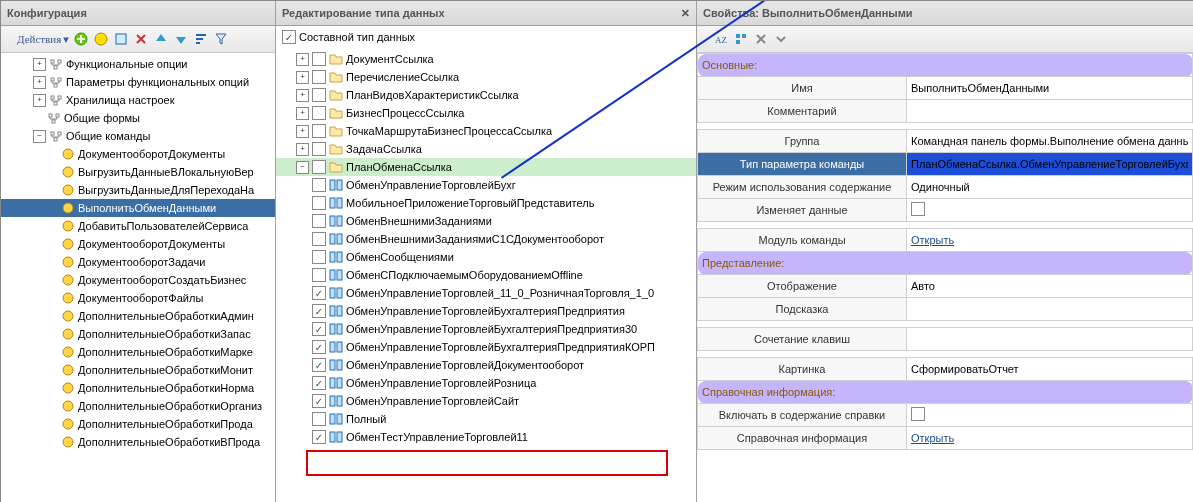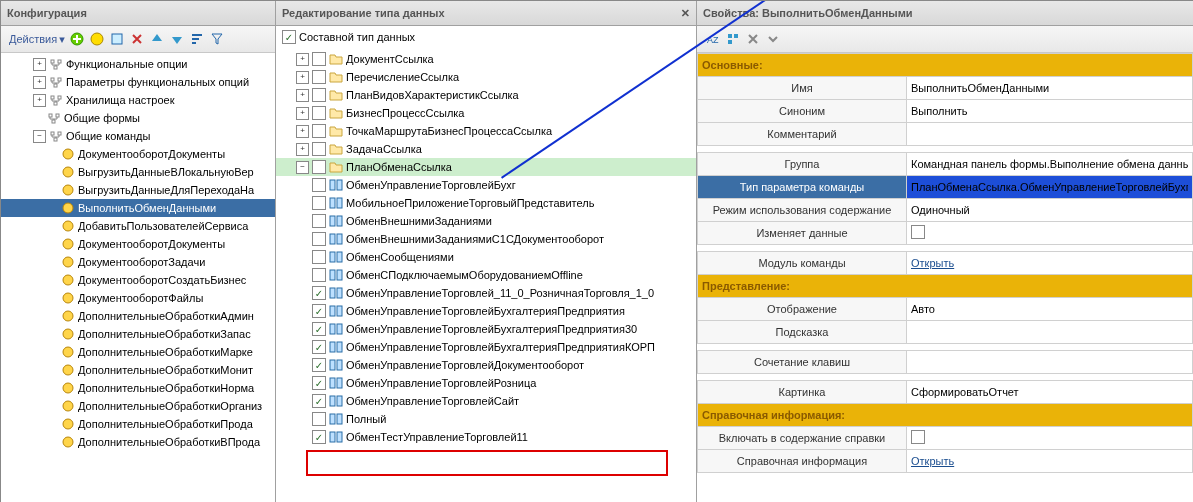--- a/index.html
+++ b/index.html
@@ -3,40 +3,40 @@
 <meta charset="utf-8">
 <style>
 html,body{margin:0;padding:0;font-family:Arial,sans-serif;font-size:11px;color:#000;background:#fff;}
 .app{display:flex;width:1193px;height:502px;border:1px solid #888;position:relative;overflow:hidden;}
 .panel{display:flex;flex-direction:column;border-right:1px solid #a0a0a0;}
 .panel-left{width:274px;}
 .panel-mid{width:420px;}
 .panel-right{flex:1;}
 .panel-header{background:linear-gradient(#e8e8e8,#d8d8d8);border-bottom:1px solid #a0a0a0;padding:3px 6px;font-weight:bold;color:#555;display:flex;align-items:center;justify-content:space-between;height:18px;}
 .panel-header .close{color:#555;cursor:pointer;font-weight:bold;}
-.toolbar{background:linear-gradient(#f6f6f6,#e8e8e8);border-bottom:1px solid #c8c8c8;display:flex;align-items:center;padding:2px 8px;gap:4px;height:22px;}
+.toolbar{background:linear-gradient(#f6f6f6,#e8e8e8);border-bottom:1px solid #c8c8c8;display:flex;align-items:center;padding:2px 16px;gap:4px;height:22px;font-family:Liberation Serif, serif;}
 .toolbar .btn{width:16px;height:16px;display:flex;align-items:center;justify-content:center;cursor:pointer;}
 .tree{flex:1;overflow:auto;padding:2px 0;}
 .tree-row{display:flex;align-items:center;height:18px;white-space:nowrap;padding-left:4px;cursor:pointer;}
 .tree-row.selected{background:#3b6ea5;color:#fff;}
 .tree-row.selected-green{background:#cdeecd;}
 .indent{display:inline-block;}
 .expander{width:11px;height:11px;border:1px solid #888;display:inline-flex;align-items:center;justify-content:center;margin-right:3px;font-size:8px;line-height:8px;background:#fff;color:#333;}
 .expander.empty{border:none;background:none;}
 .icon{width:14px;height:14px;margin-right:3px;display:inline-flex;align-items:center;justify-content:center;}
 .icon-folder svg,.icon-cmd svg,.icon-exch svg{display:block;}
 .check{width:12px;height:12px;border:1px solid #888;margin-right:3px;background:#fff;display:inline-flex;align-items:center;justify-content:center;font-size:10px;color:#2a6e2a;}
 .composite-row{display:flex;align-items:center;padding:4px 6px;}
 .prop-table{flex:1;overflow:auto;}
 .prop-table table{border-collapse:collapse;width:100%;}
 .prop-table td{border:1px solid #d0d0d0;padding:2px 4px;height:18px;vertical-align:middle;}
 .prop-table td.label{background:#f7f7f7;color:#333;width:200px;text-align:center;}
 .prop-table td.label.sel{background:#3b6ea5;color:#fff;}
 .prop-table td.value input{border:none;width:100%;font:inherit;padding:0;background:transparent;}
-.section-row td{background:#eab308;color:#8a5a00;font-weight:bold;}
+.section-row td{background:#c4b5fd;color:#8a5a00;font-weight:normal;border-radius:8px;}
 .link{color:#1a4d8f;text-decoration:underline;cursor:pointer;}
 .red-box{position:absolute;border:2px solid #d00;pointer-events:none;}
 .blue-line{position:absolute;background:#1030d0;pointer-events:none;}
 .actions-label{color:#3a5a9a;font-weight:normal;display:flex;align-items:center;gap:2px;}
 </style>
 </head>
 <body>
 
 <div class="app">
 
@@ -617,24 +617,20 @@
       <table>
         <tbody>
             <tr class="section-row">
               <td colspan="2">Основные:</td>
             </tr>
         <tr>
               <td class="label">Имя</td>
               <td class="value"><input value="ВыполнитьОбменДанными" style=""></td>
             </tr>
         <tr>
-              <td class="label">Синоним</td>
-              <td class="value"><input value="Выполнить" style=""></td>
-            </tr>
-        <tr>
               <td class="label">Комментарий</td>
               <td class="value"><input value="" style=""></td>
             </tr>
         <tr>
               <td colspan="2" style="border:none;height:6px;padding:0;"></td>
             </tr>
         <tr>
               <td class="label">Группа</td>
               <td class="value"><input value="Командная панель формы.Выполнение обмена данными" style=""></td>
             </tr>

